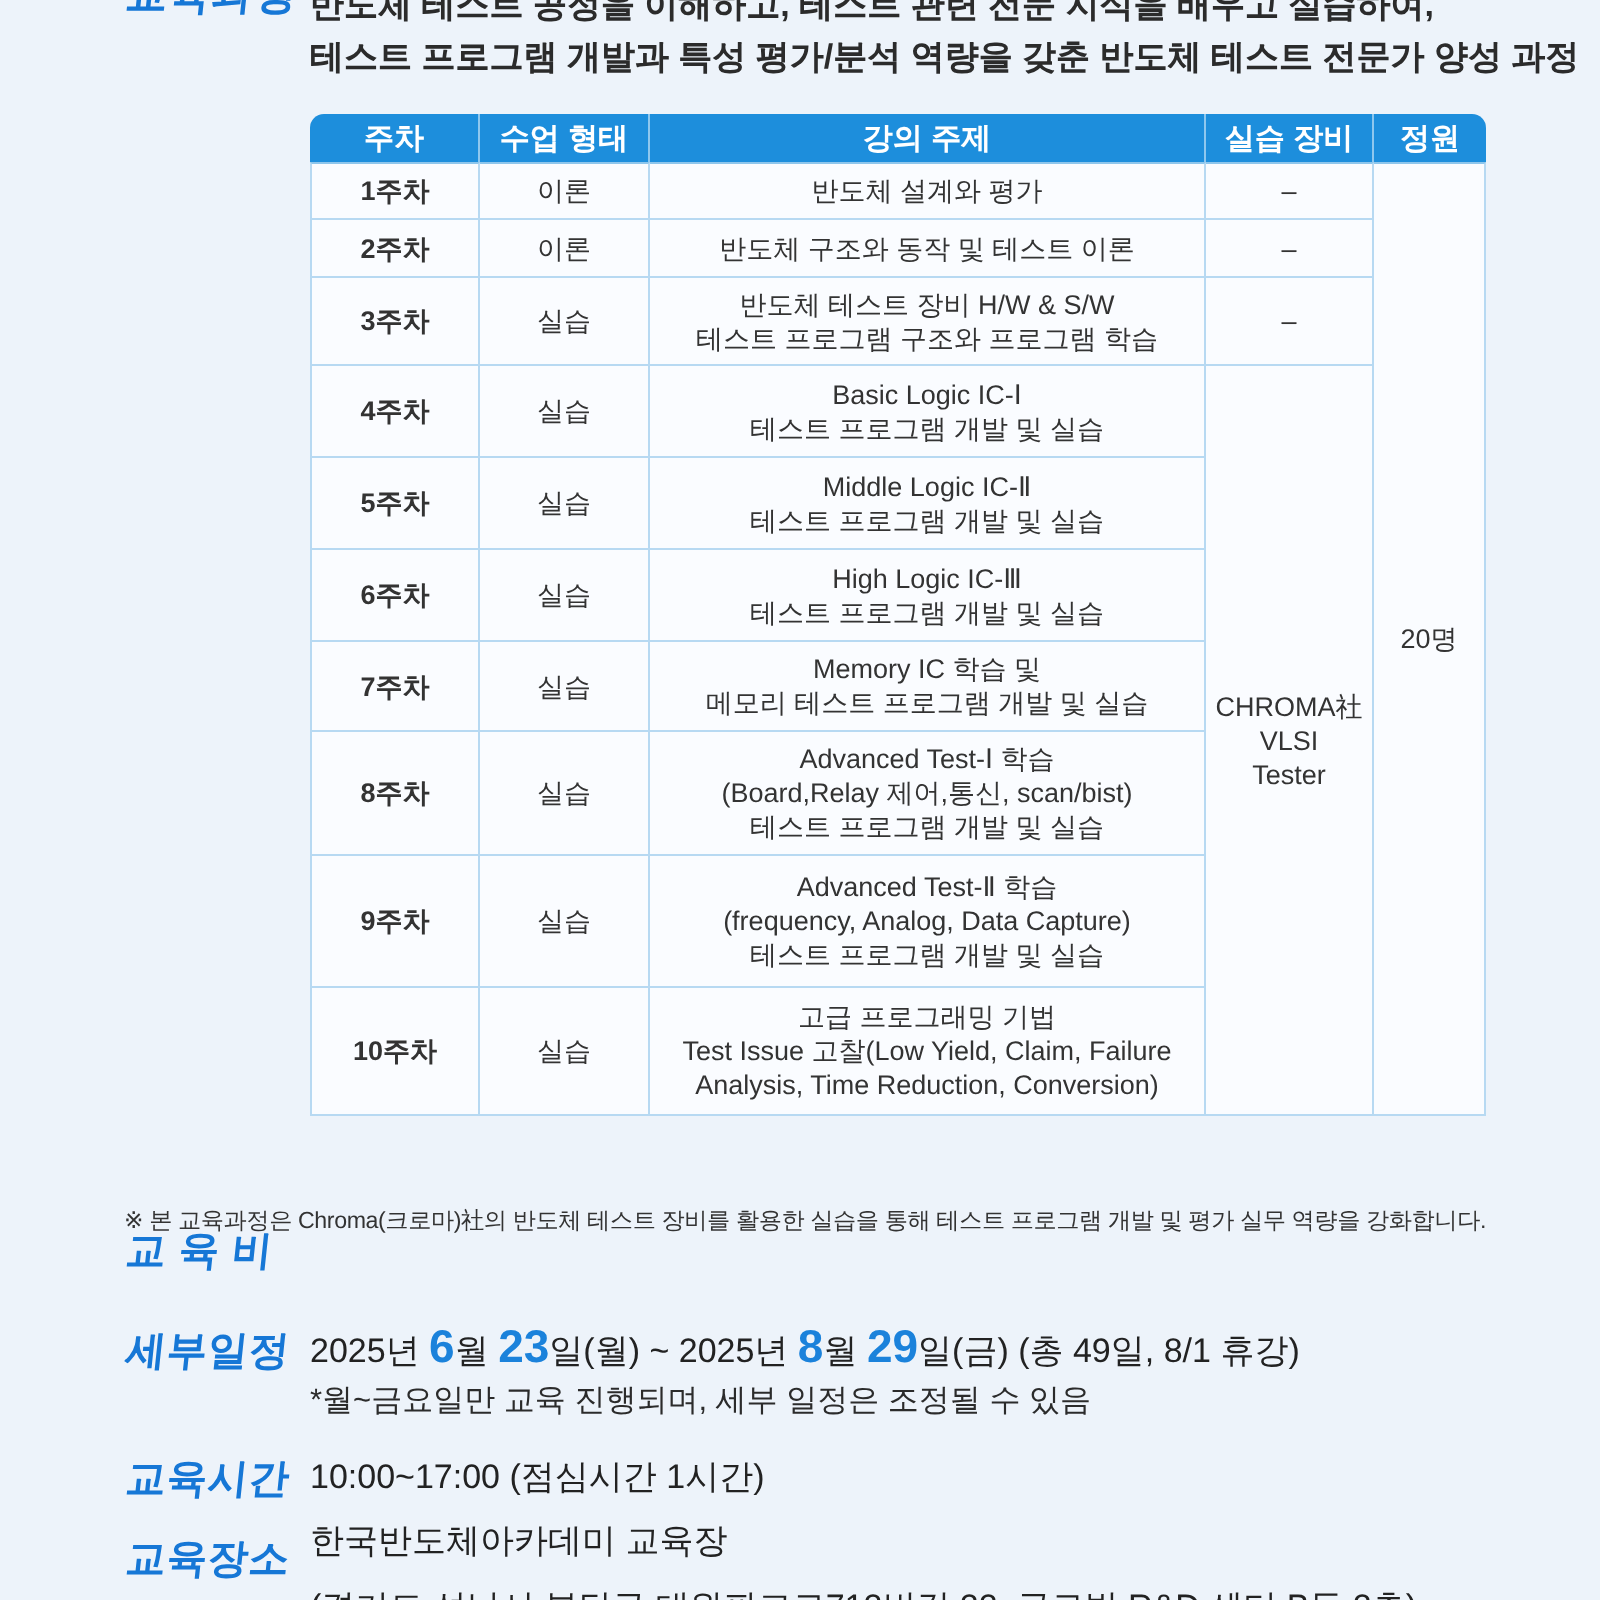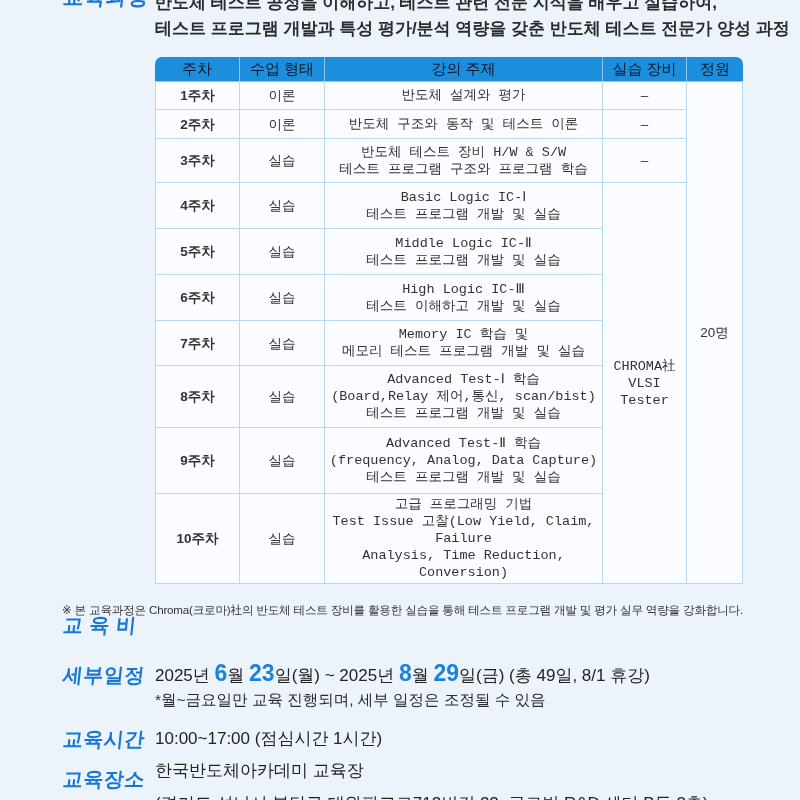--- a/index.html
+++ b/index.html
@@ -23,35 +23,35 @@
     font-size:17px; font-weight:600; color:#2b2b2b; line-height:26px;
     white-space:nowrap;
   }
   
   table.course {
     position:absolute; left:155px; top:57px; width:588px;
     border-collapse:separate; border-spacing:0;
     table-layout:fixed;
   }
   table.course th {
-    background:#1d8edc; color:#0f172a; font-size:15px; font-weight:400;
+    background:#1d8edc; color:#ffffff; font-size:15px; font-weight:700;
     height:24px; border-right:1px solid rgba(255,255,255,0.5);
     vertical-align:middle; text-align:center; padding:0;
   }
   table.course th:first-child { border-top-left-radius:7px; }
   table.course th:last-child { border-top-right-radius:7px; border-right:none; }
   table.course td {
     background:#fafcff; border-right:1px solid #b7d9f2; border-bottom:1px solid #b7d9f2;
     text-align:center; vertical-align:middle;
     font-size:13.5px; color:#333; line-height:17px; padding:2px 2px;
   }
   table.course td:first-child { border-left:1px solid #b7d9f2; }
   table.course tr:first-child td { border-top:1px solid #b7d9f2; border-top-color:#8ec6ec; }
   .week { color:#1b82db; font-weight:600; font-size:14px; }
-  .preline { white-space:pre-line;font-family:Liberation Mono, monospace; }
+  .preline { white-space:pre-line; }
   .equip-merged { font-size:14px; line-height:20px; }
   .capacity-cell { font-size:14px; }
   
   .footnote {
     position:absolute; left:60px; width:683px; top:603px;
     text-align:right; font-size:11.6px; color:#333; letter-spacing:-0.2px;
     white-space:nowrap;
   }
   
   .info-value { position:absolute; left:155px; font-size:17px; color:#222; white-space:nowrap; }
@@ -129,21 +129,21 @@
       <tr style="height:46px;">
         <td class="week">5주차</td>
         <td>실습</td>
         <td class="preline">Middle Logic IC-Ⅱ
 테스트 프로그램 개발 및 실습</td>
       </tr>
       <tr style="height:46px;">
         <td class="week">6주차</td>
         <td>실습</td>
         <td class="preline">High Logic IC-Ⅲ
-테스트 이해하고 개발 및 실습</td>
+테스트 프로그램 개발 및 실습</td>
       </tr>
       <tr style="height:45px;">
         <td class="week">7주차</td>
         <td>실습</td>
         <td class="preline">Memory IC 학습 및
 메모리 테스트 프로그램 개발 및 실습</td>
       </tr>
       <tr style="height:62px;">
         <td class="week">8주차</td>
         <td>실습</td>

